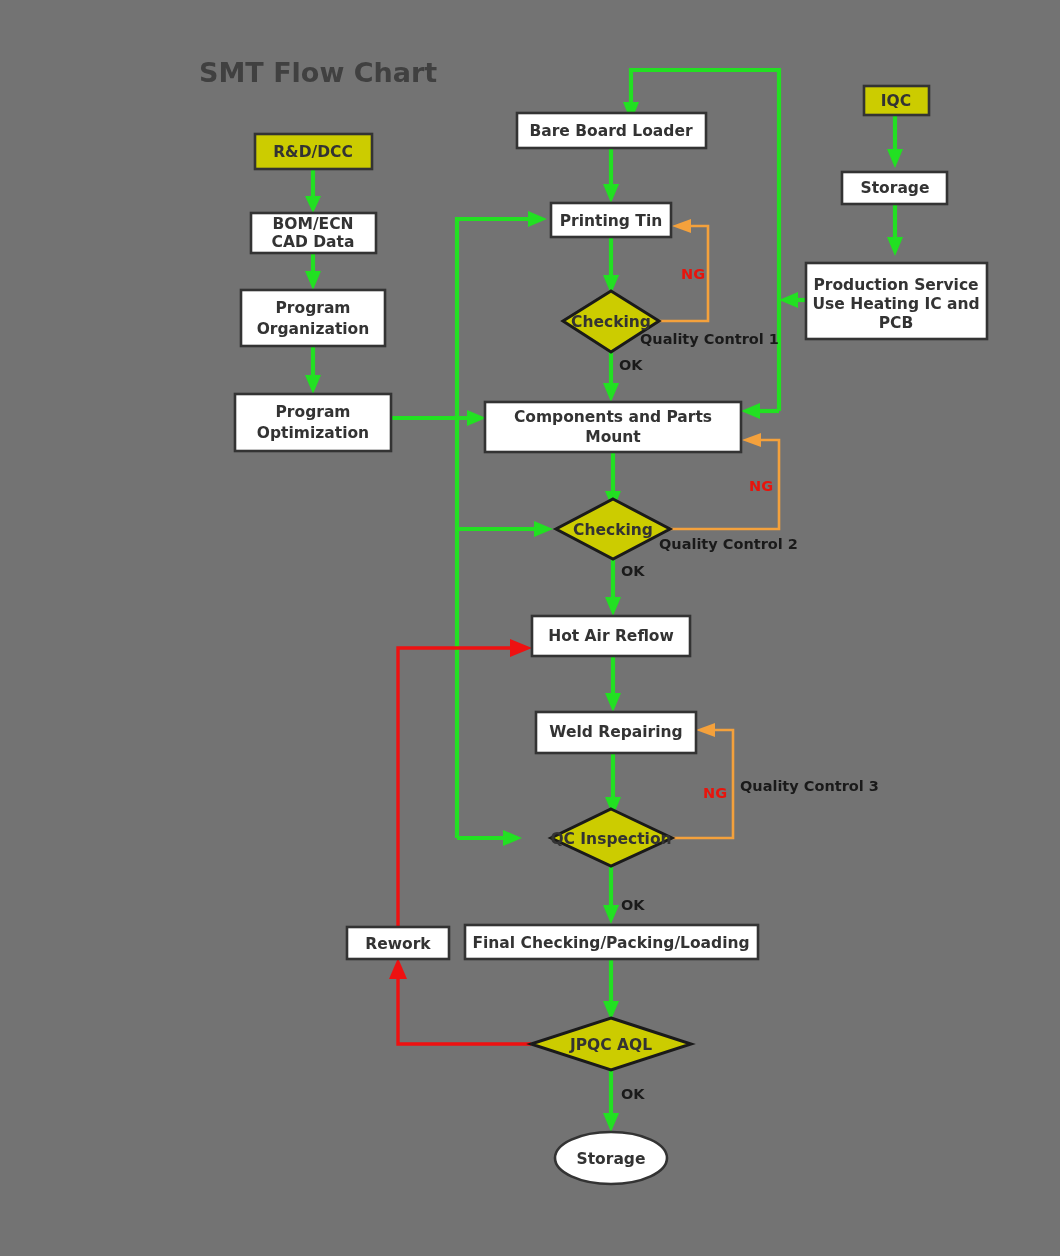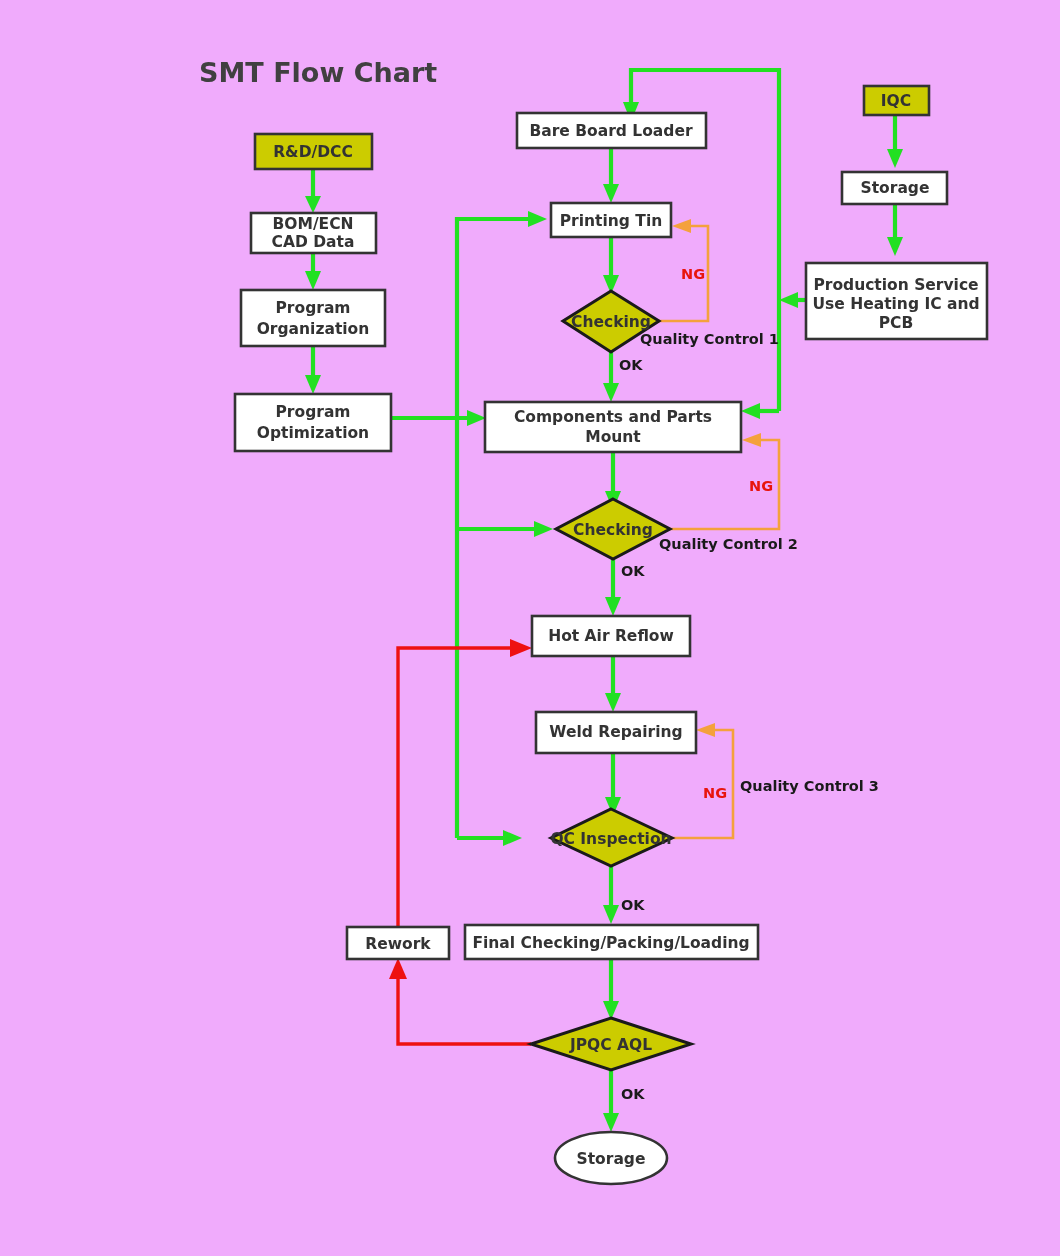--- a/index.html
+++ b/index.html
@@ -11,21 +11,21 @@
     width: 1060px;
     height: 1256px;
     font-family: "DejaVu Sans", sans-serif;
     overflow: hidden;
     position: relative;
   }
   #canvas-root {
     position: relative;
     width: 1060px;
     height: 1256px;
-    background: #f0abfc;
+    background: #737373;
   }
   svg.flow {
     position: absolute;
     left: 0;
     top: 0;
     width: 1060px;
     height: 1256px;
     display: block;
   }
   .node-rect {

